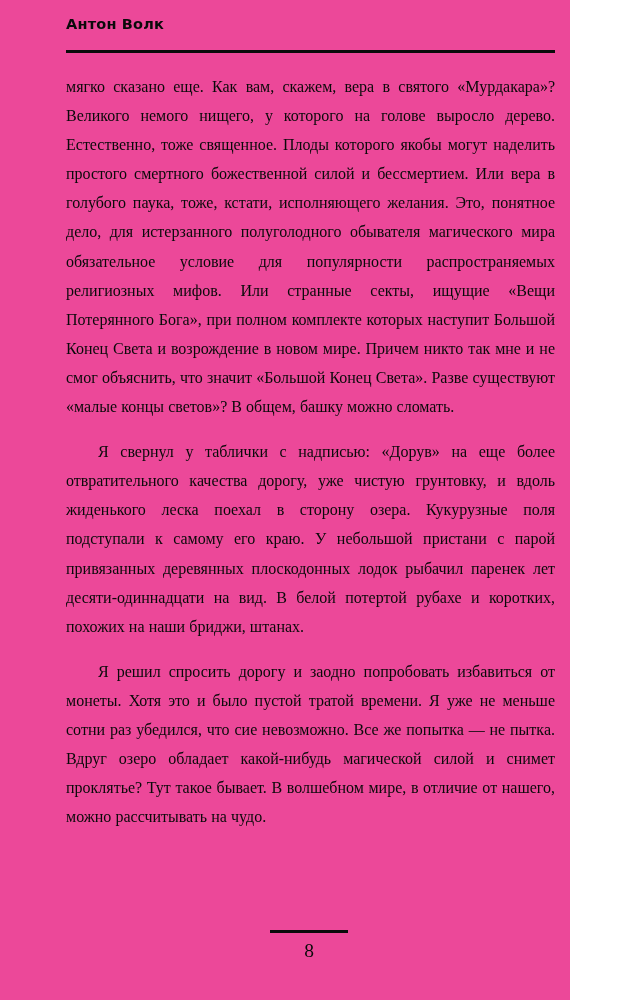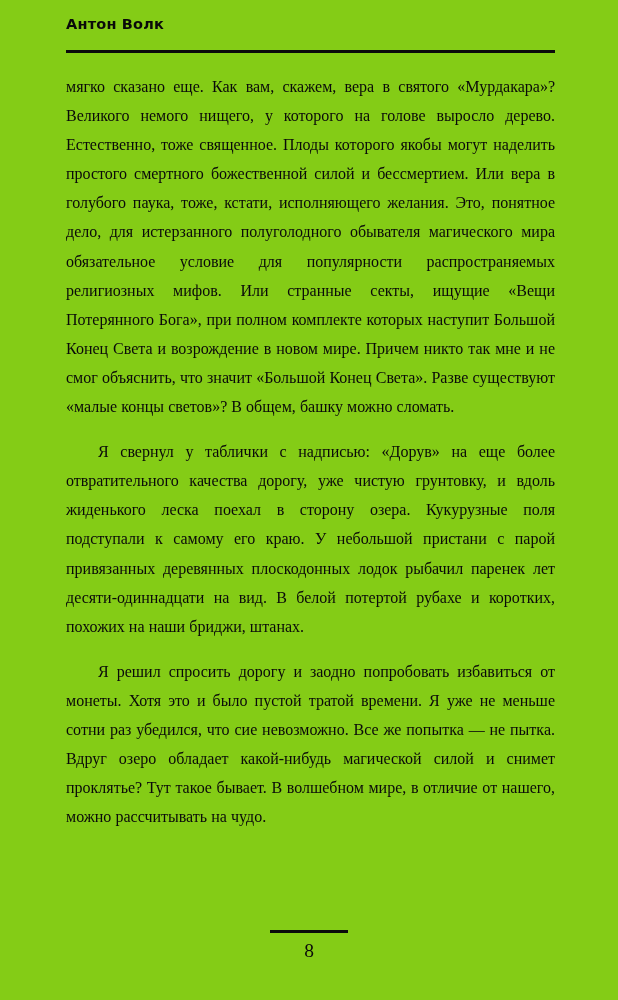--- a/index.html
+++ b/index.html
@@ -2,23 +2,23 @@
 <html><head>
 <meta charset="utf-8">
 <style>
   html, body {
     margin: 0;
     padding: 0;
     background: #ffffff;
   }
   .page {
     position: relative;
-    width: 618px;
+    width: 570px;
     height: 1000px;
-    background: #84cc16;
+    background: #ec4899;
     overflow: hidden;
     font-family: "Liberation Serif", "DejaVu Serif", serif;
     color: #000000;
   }
   .running-head {
     position: absolute;
     left: 66px;
     top: 17px;
     width: 489px;
   }

